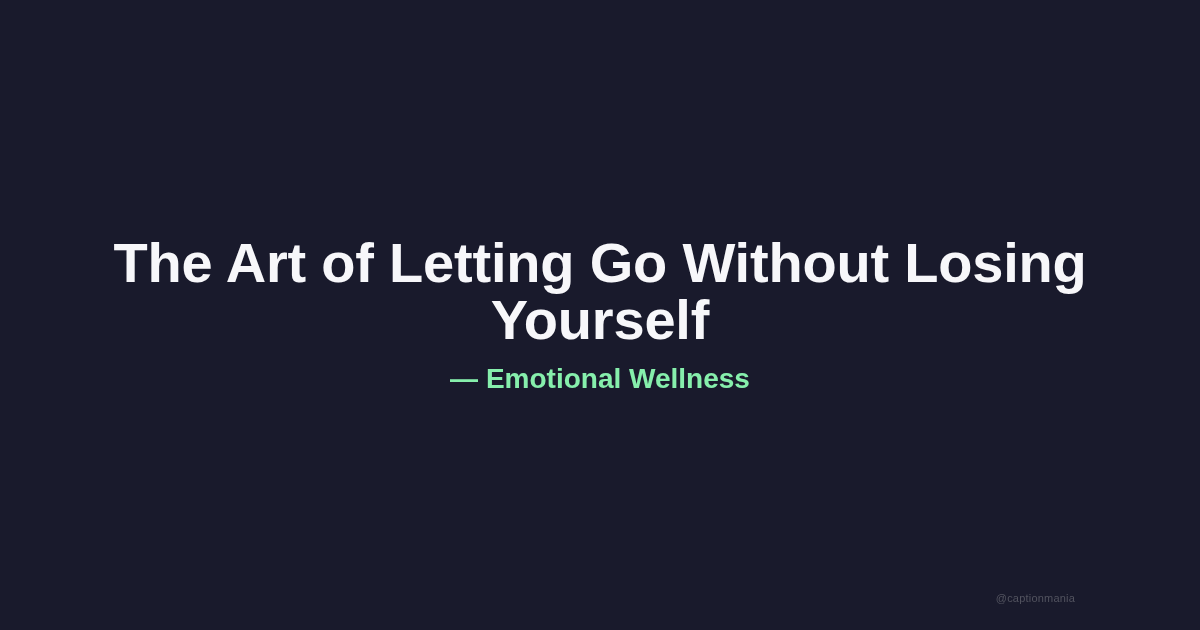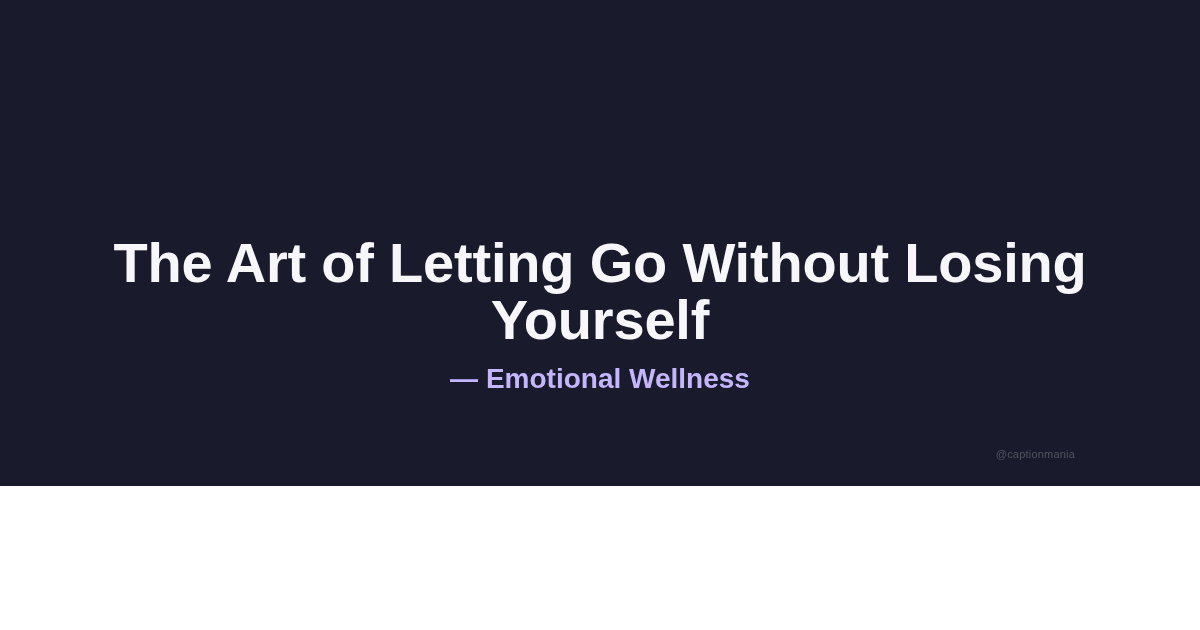--- a/index.html
+++ b/index.html
@@ -9,21 +9,21 @@
   body {
     width: 1200px;
     height: 630px;
     overflow: hidden;
     font-family: "Liberation Sans", sans-serif;
   }
 
   #quote-card {
     position: relative;
     width: 1200px;
-    height: 486px;
+    height: 630px;
     background: #191a2c;
     box-sizing: border-box;
   }
 
   #content-block {
     position: absolute;
     left: 100px;
     top: 0;
     width: 1000px;
     height: 630px;
@@ -45,21 +45,21 @@
     width: 1000px;
     text-align: center;
     white-space: normal;
   }
 
   #quote-attribution {
     font-family: "Liberation Sans", sans-serif;
     font-size: 28px;
     font-weight: bold;
     line-height: 34px;
-    color: #c4b5fd;
+    color: #86efac;
     margin: 14px 0 0 0;
     width: 1000px;
     text-align: center;
   }
 
   #watermark {
     position: absolute;
     right: 125px;
     bottom: 25px;
     font-family: Liberation Sans, sans-serif;

